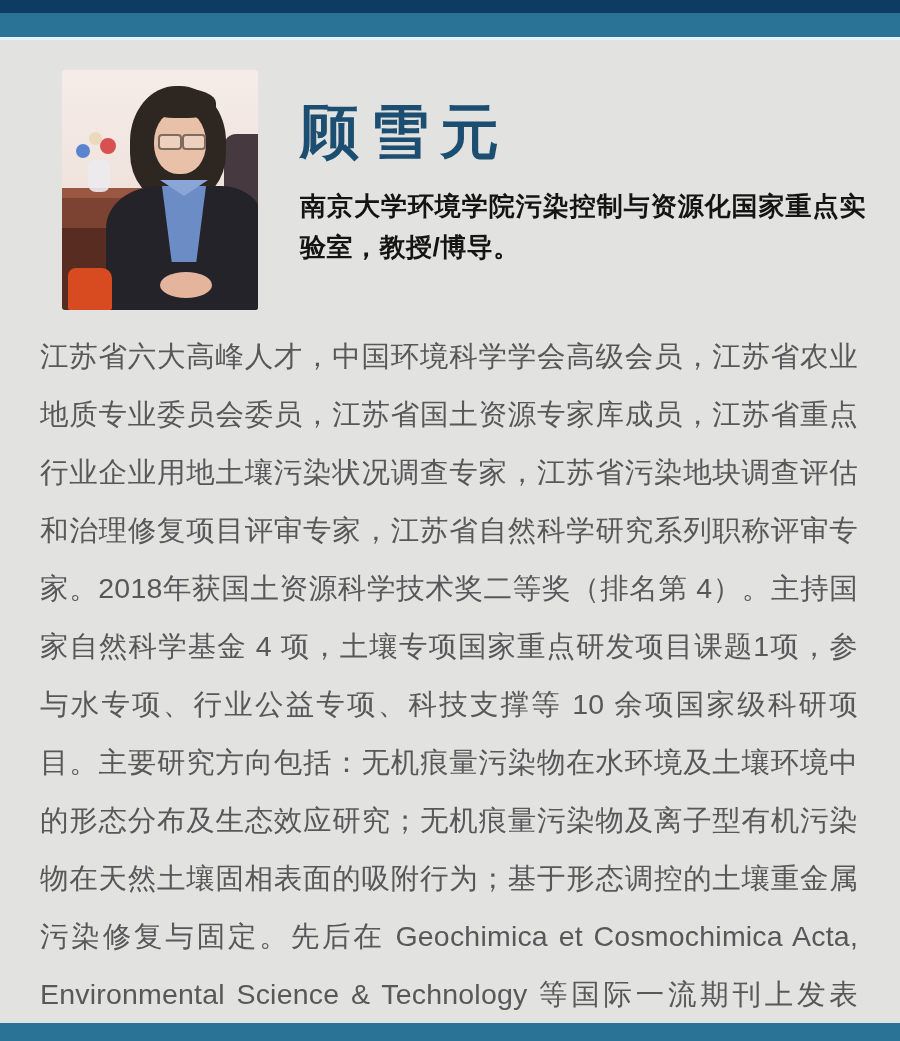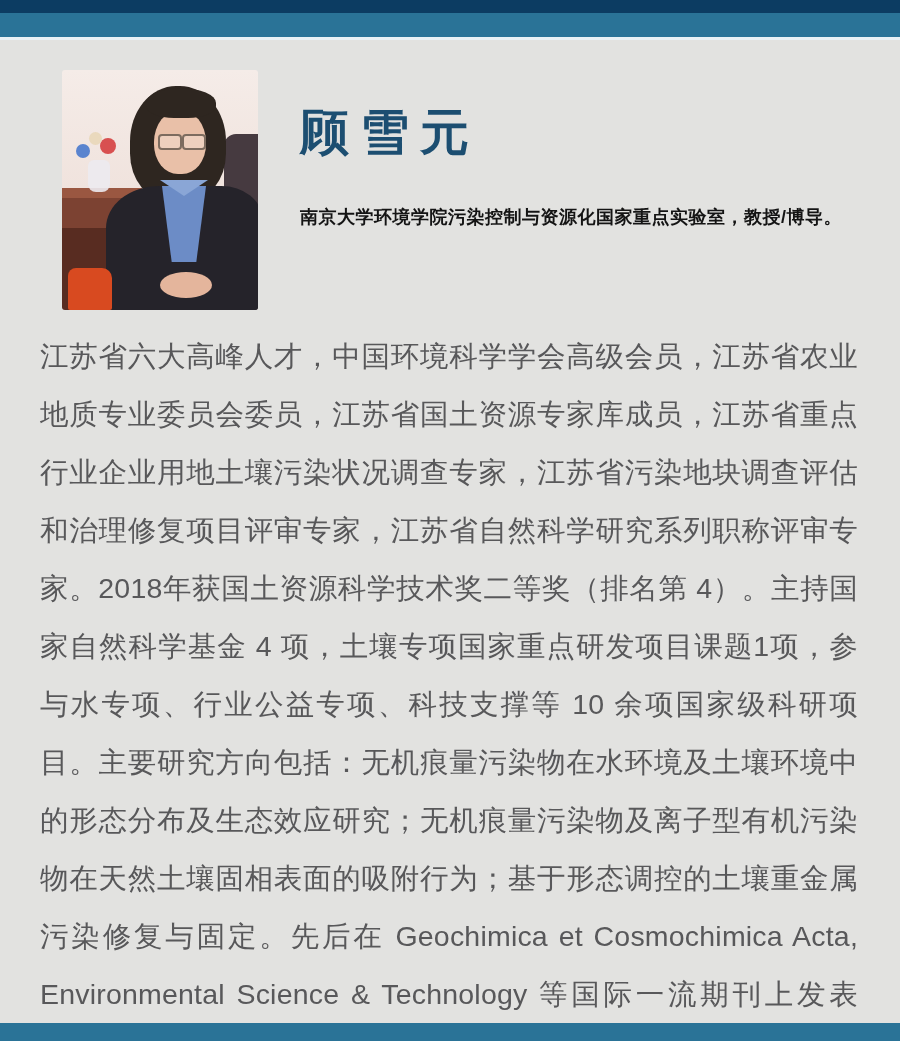--- a/index.html
+++ b/index.html
@@ -36,27 +36,27 @@
   .ph-desk{left:0;top:128px;width:72px;height:64px;background:#7c4232;}
   .ph-desk-dark{left:0;top:158px;width:64px;height:82px;background:#582c21;}
   .ph-vase{left:26px;top:90px;width:22px;height:32px;background:#eceaf0;border-radius:6px 6px 8px 8px;opacity:.9;}
   .ph-fl-red{left:38px;top:68px;width:16px;height:16px;background:#d85050;border-radius:50%;}
   .ph-fl-blue{left:14px;top:74px;width:14px;height:14px;background:#5a84cf;border-radius:50%;}
   .ph-fl-cream{left:27px;top:62px;width:13px;height:13px;background:#ead9bd;border-radius:50%;}
   .ph-bag{left:6px;top:198px;width:44px;height:42px;background:#d84a20;border-radius:8px 10px 2px 2px;}
 
   .name{
     position:absolute;left:300px;top:96px;
-    font-size:49px;font-weight:700;color:#1c4e71;letter-spacing:11px;
+    font-size:59px;font-weight:700;color:#1c4e71;letter-spacing:11px;
     line-height:72px;white-space:nowrap;
   }
   .prof-title{
     position:absolute;left:300px;top:186px;width:566px;
-    font-size:18px;font-weight:700;color:#141414;
-    line-height:63px;letter-spacing:0.5px;text-align:justify;
+    font-size:26px;font-weight:700;color:#141414;
+    line-height:41px;letter-spacing:0.5px;text-align:justify;
   }
 
   
   .bio{
     position:absolute;left:40px;top:327px;width:818px;
     font-size:28.5px;color:#58585a;line-height:58px;
     letter-spacing:0.2px;text-align:justify;text-justify:inter-ideograph;
   }
 </style>
 </head>

